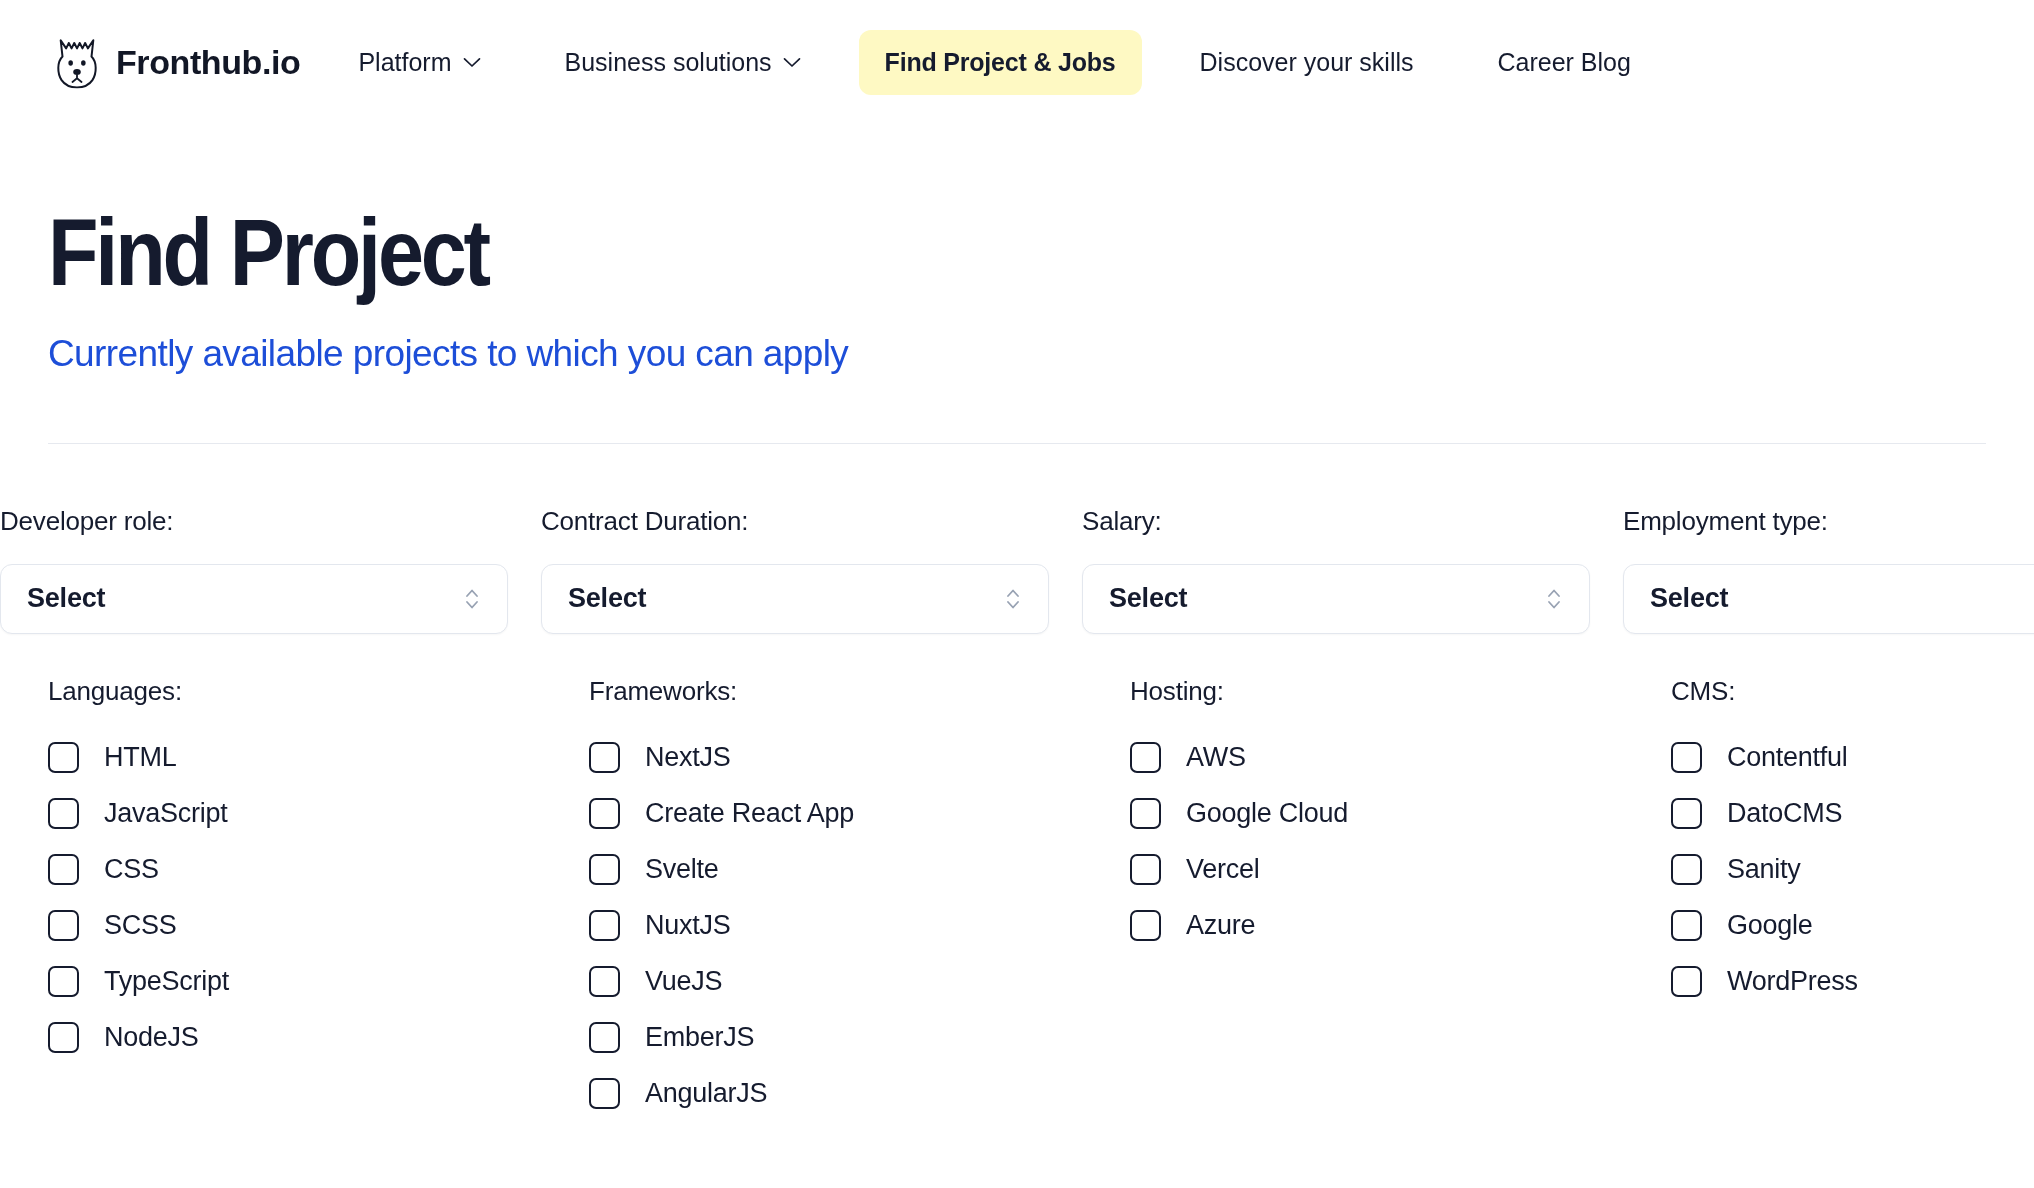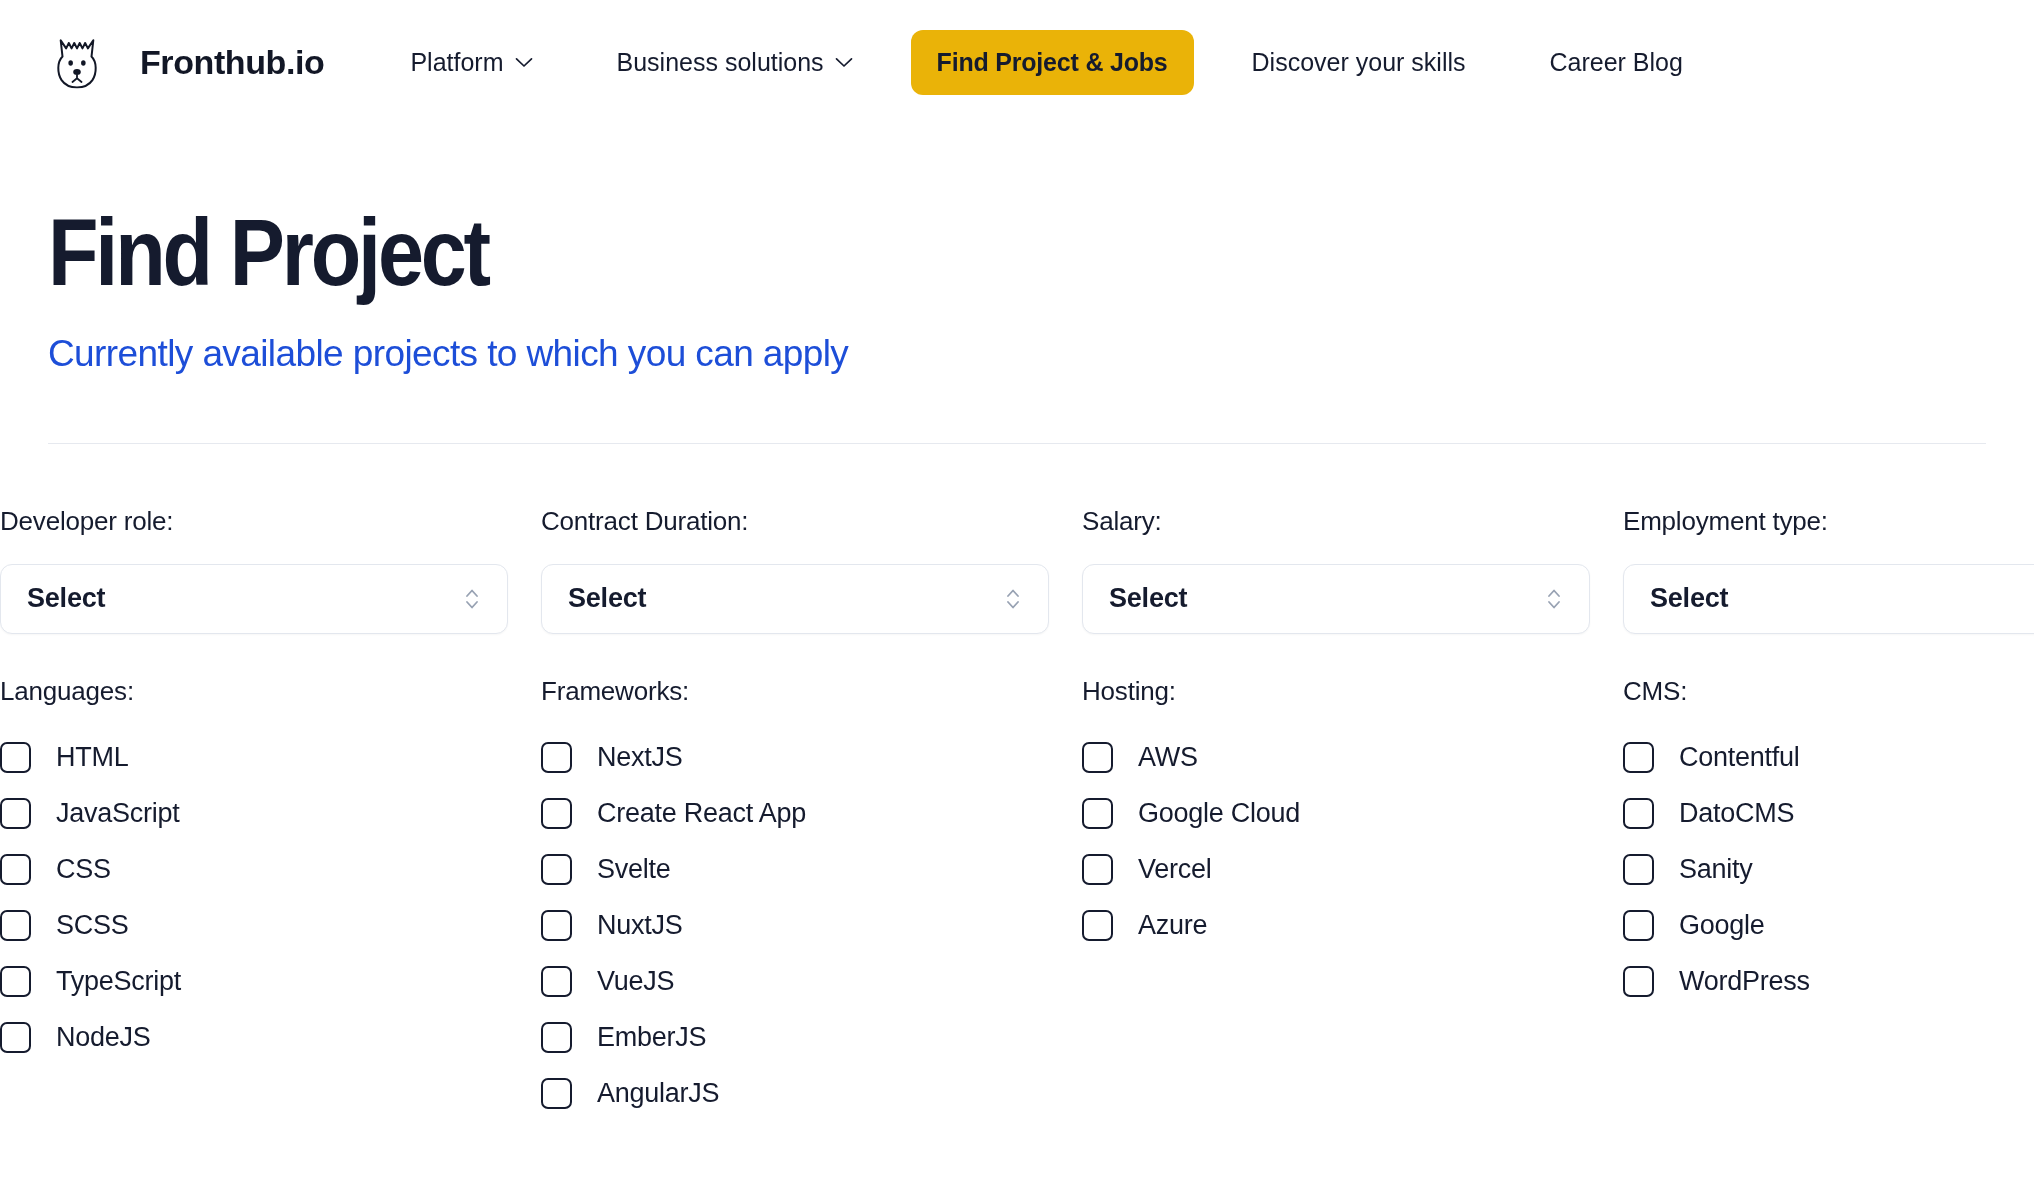--- a/index.html
+++ b/index.html
@@ -15,22 +15,22 @@
     height:124px;
     display:flex;
     align-items:center;
     padding-left:48px;
     gap:0;
     background:#ffffff;
   }
   .brand{
     display:flex;
     align-items:center;
-    gap:34px;
-    margin-right:60px;
+    gap:10px;
+    margin-right:32px;
     cursor:pointer;
   }
   .brand-logo{ width:58px; height:58px; display:block; }
   .brand-name{
     font-size:34px;
     font-weight:bold;
     color:#121726;
     letter-spacing:-0.4px;
     white-space:nowrap;
   }
@@ -46,21 +46,21 @@
     font-size:25px;
     color:#151b2e;
     white-space:nowrap;
     padding:18px 26px;
     border-radius:12px;
     cursor:pointer;
     margin-right:32px;
   }
   .nav-item:last-child{ margin-right:0; }
   .nav-item.active{
-    background:#eab308;
+    background:#fef9c3;
     font-weight:bold;
     letter-spacing:-0.2px;
   }
   .chev{ display:block; width:18px; height:11px; }
 
   
   .hero{ padding:82px 48px 0 48px; }
   .page-title{
     font-size:94px;
     font-weight:bold;
@@ -115,20 +115,21 @@
     font-size:27px;
     color:#151b2e;
     letter-spacing:-0.2px;
     font-weight:bold;
   }
   .stepper-icon{ width:18px; height:30px; display:block; flex:0 0 18px; }
 
   
   .groups{
     margin-top:42px;
+    padding-left:48px;
     display:flex;
     gap:0;
   }
   .group-col{ width:541px; flex:0 0 541px; }
   .group-title{
     font-size:26px;
     color:#151b2e;
     letter-spacing:-0.2px;
     margin-bottom:23px;
     display:block;

